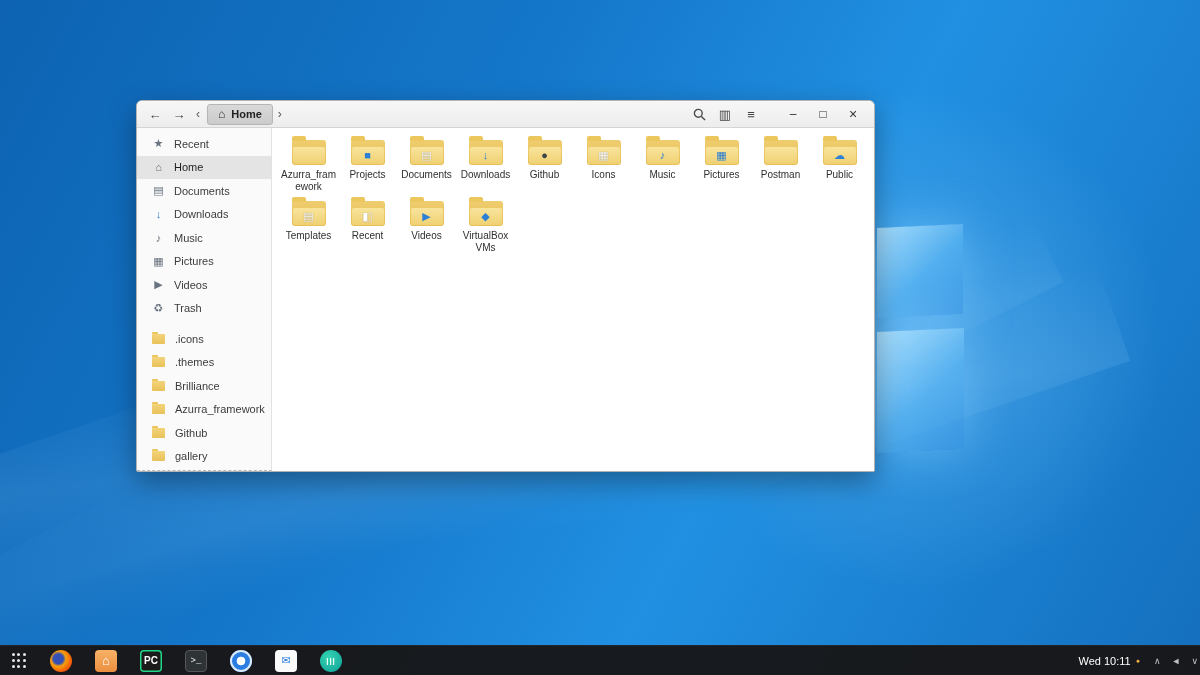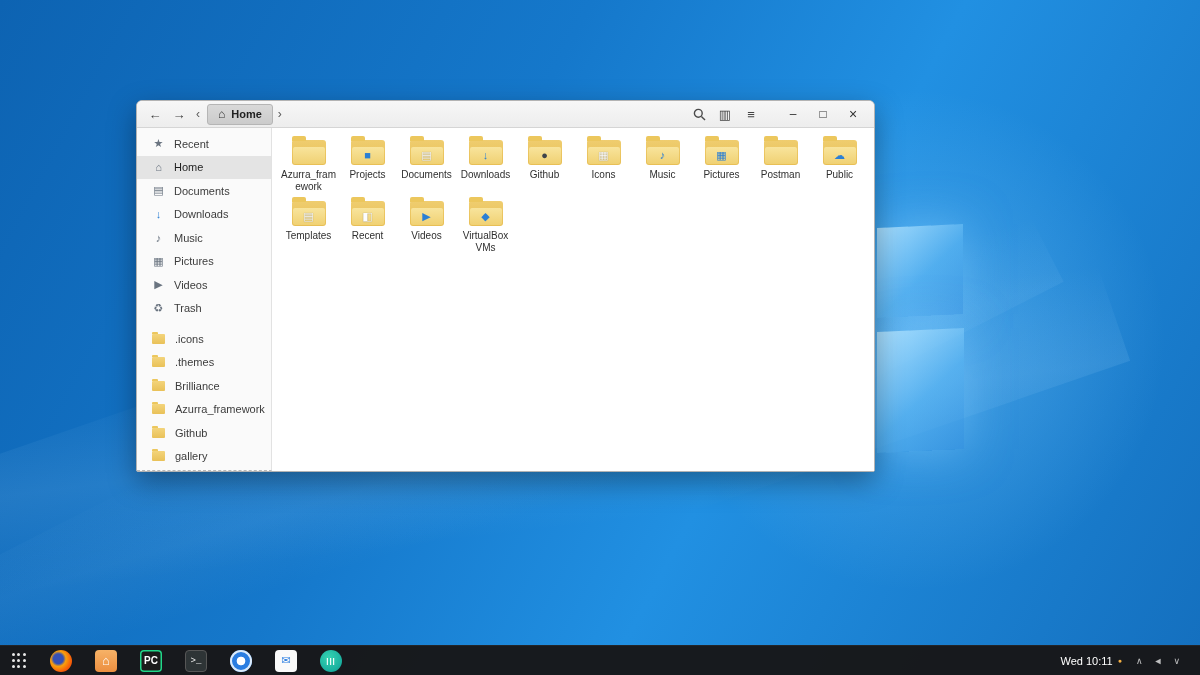--- a/index.html
+++ b/index.html
@@ -91,21 +91,21 @@
   .filesapp{background:linear-gradient(#f7b267,#ec8f40);color:#fff;font-size:13px;}
   .pycharm{background:#1b1b1b;color:#fff;font-weight:bold;font-size:10px;
     box-shadow:inset 0 0 0 1.5px #21d789;}
   .terminal{background:#2e3436;color:#eee;font-size:9px;border:1px solid #565656;
     font-family:"Liberation Mono","DejaVu Sans Mono",monospace;}
   .media{border-radius:50%;background:radial-gradient(circle,#ffffff 0 26%,#2a7de1 30% 100%);
     box-shadow:inset 0 0 0 2px #dcebfa;}
   .mail{background:#fafafa;color:#2a7de1;font-size:11px;}
   .audio{border-radius:50%;background:radial-gradient(circle at 40% 35%,#35d4b2,#0e9e96);
     color:#fff;font-size:8px;letter-spacing:1px;font-weight:bold;}
-  .tb-right{margin-left:auto;display:flex;align-items:center;gap:14px;padding-right:20px;}
+  .tb-right{margin-left:auto;display:flex;align-items:center;gap:14px;padding-right:2px;}
   .clock{color:#fff;font-size:11px;display:flex;align-items:center;gap:5px;}
   .clock .ind{color:#f5b043;font-size:7px;}
   .tray{display:flex;align-items:center;gap:11px;}
   .tray span{color:rgba(255,255,255,.72);font-size:9px;}
 </style>
 </head>
 <body>
 
 <div class="wp-glow"></div>
 <div class="beam beam-1"></div>

